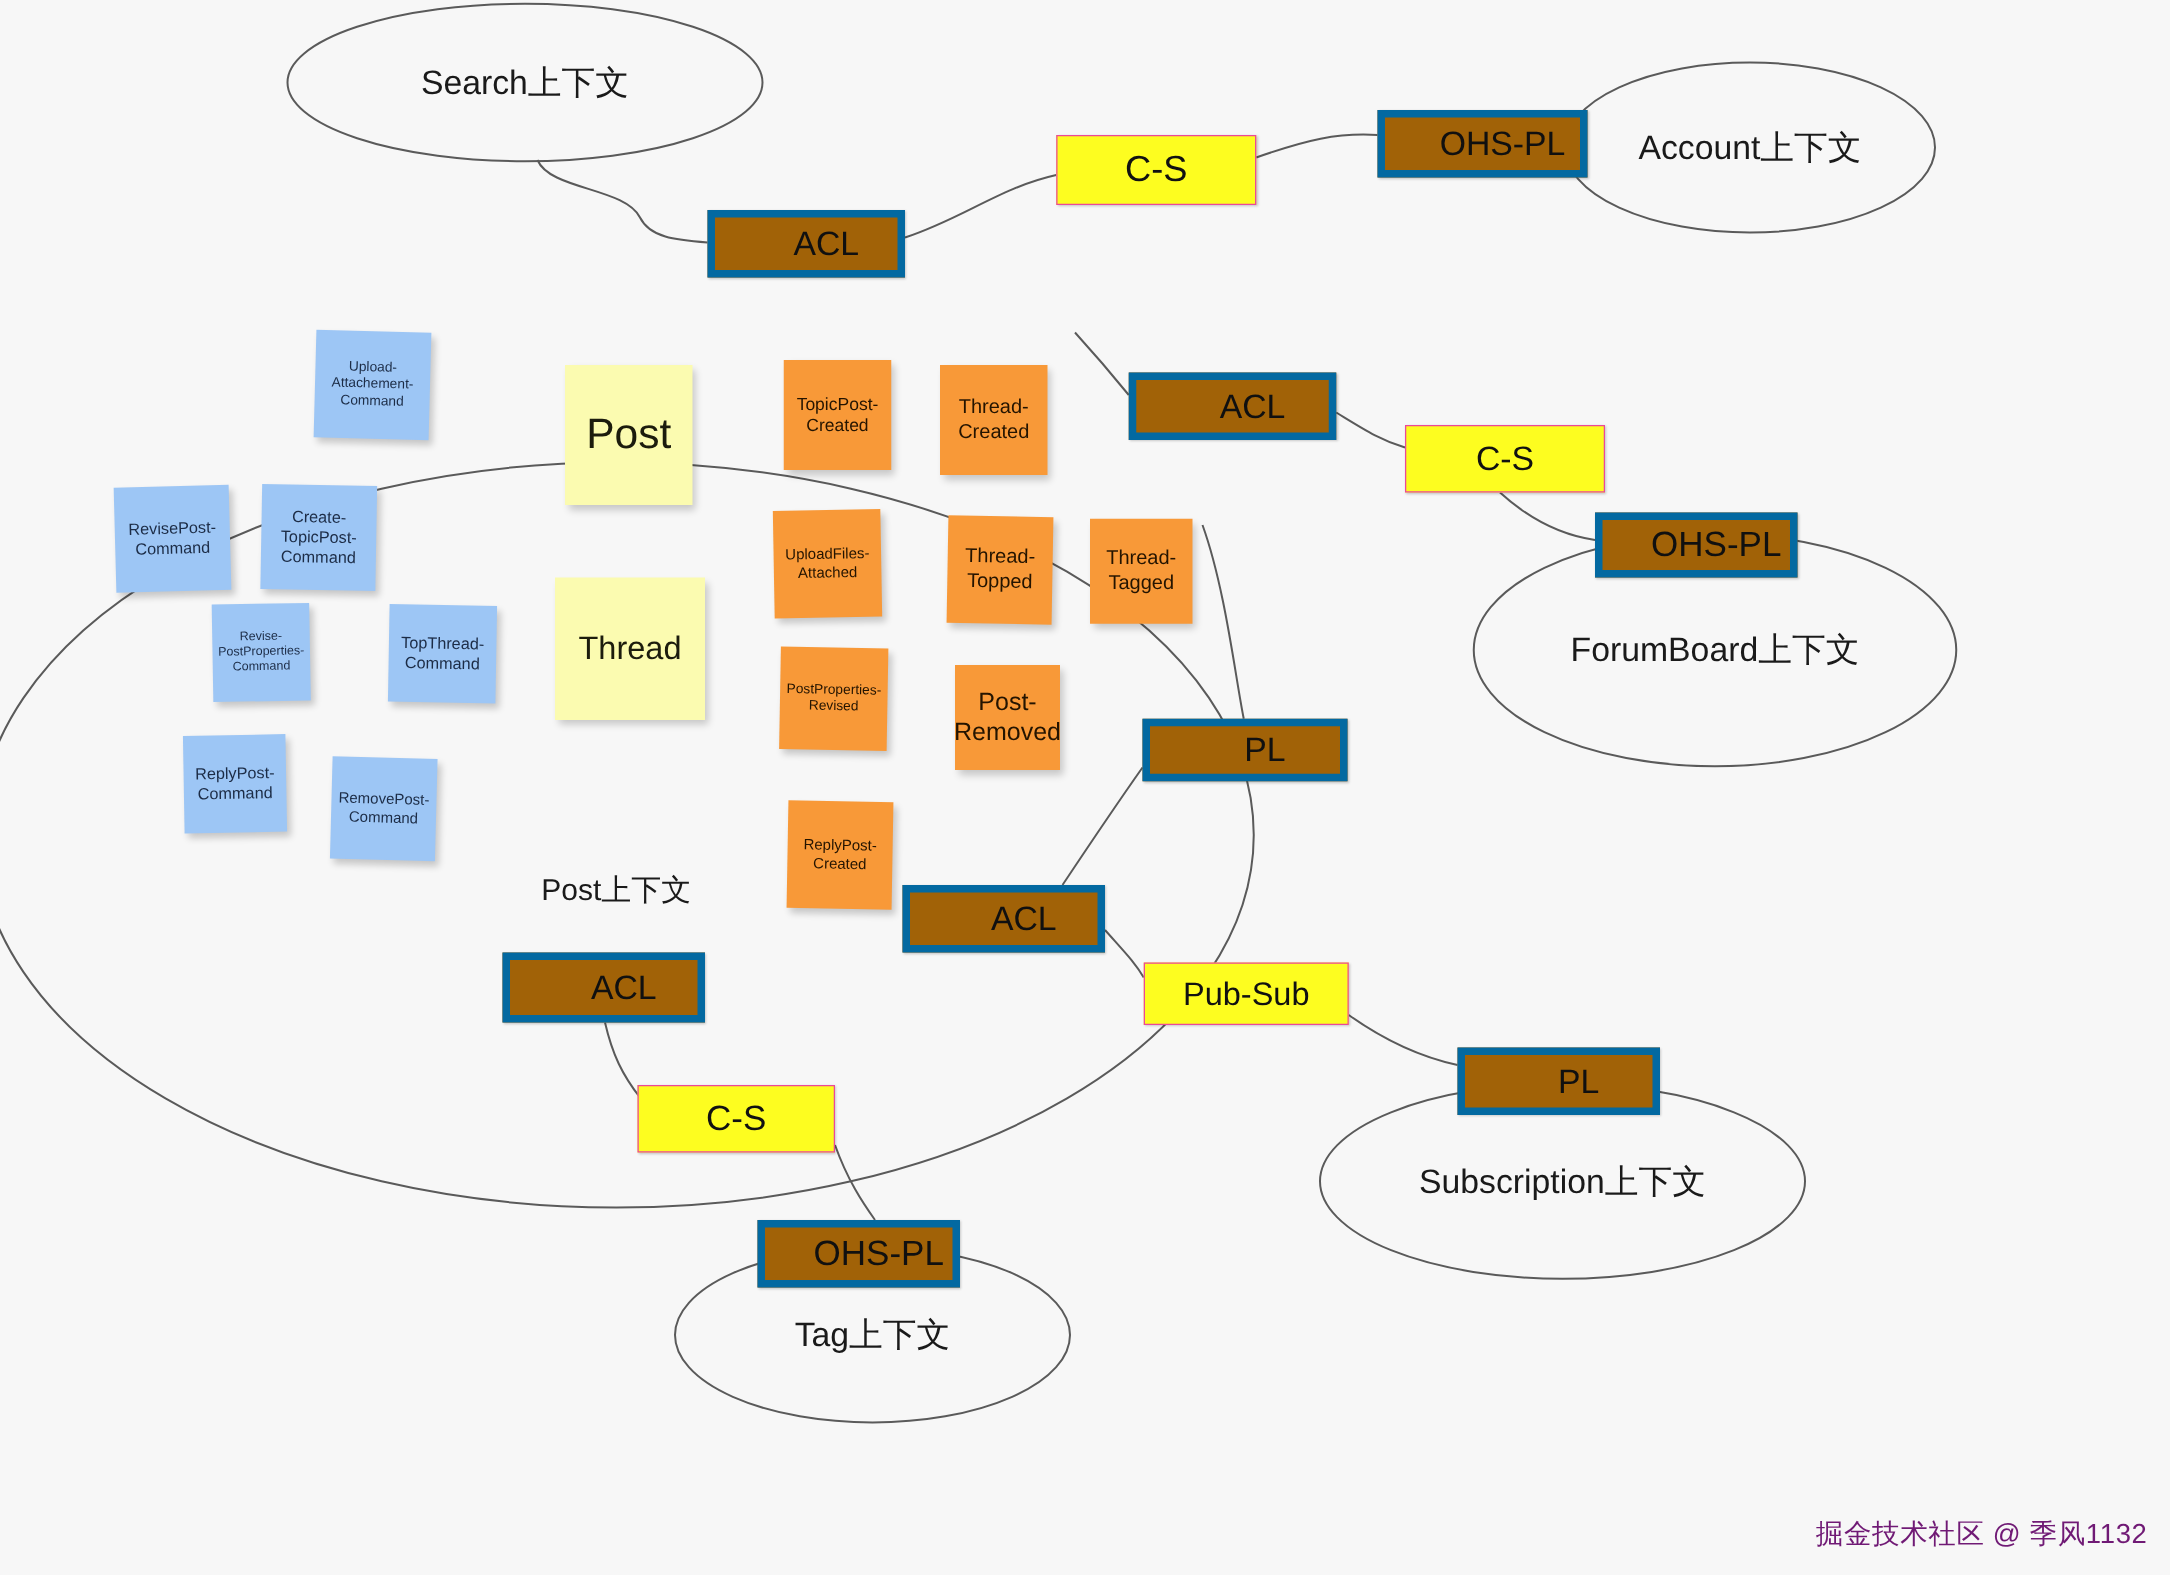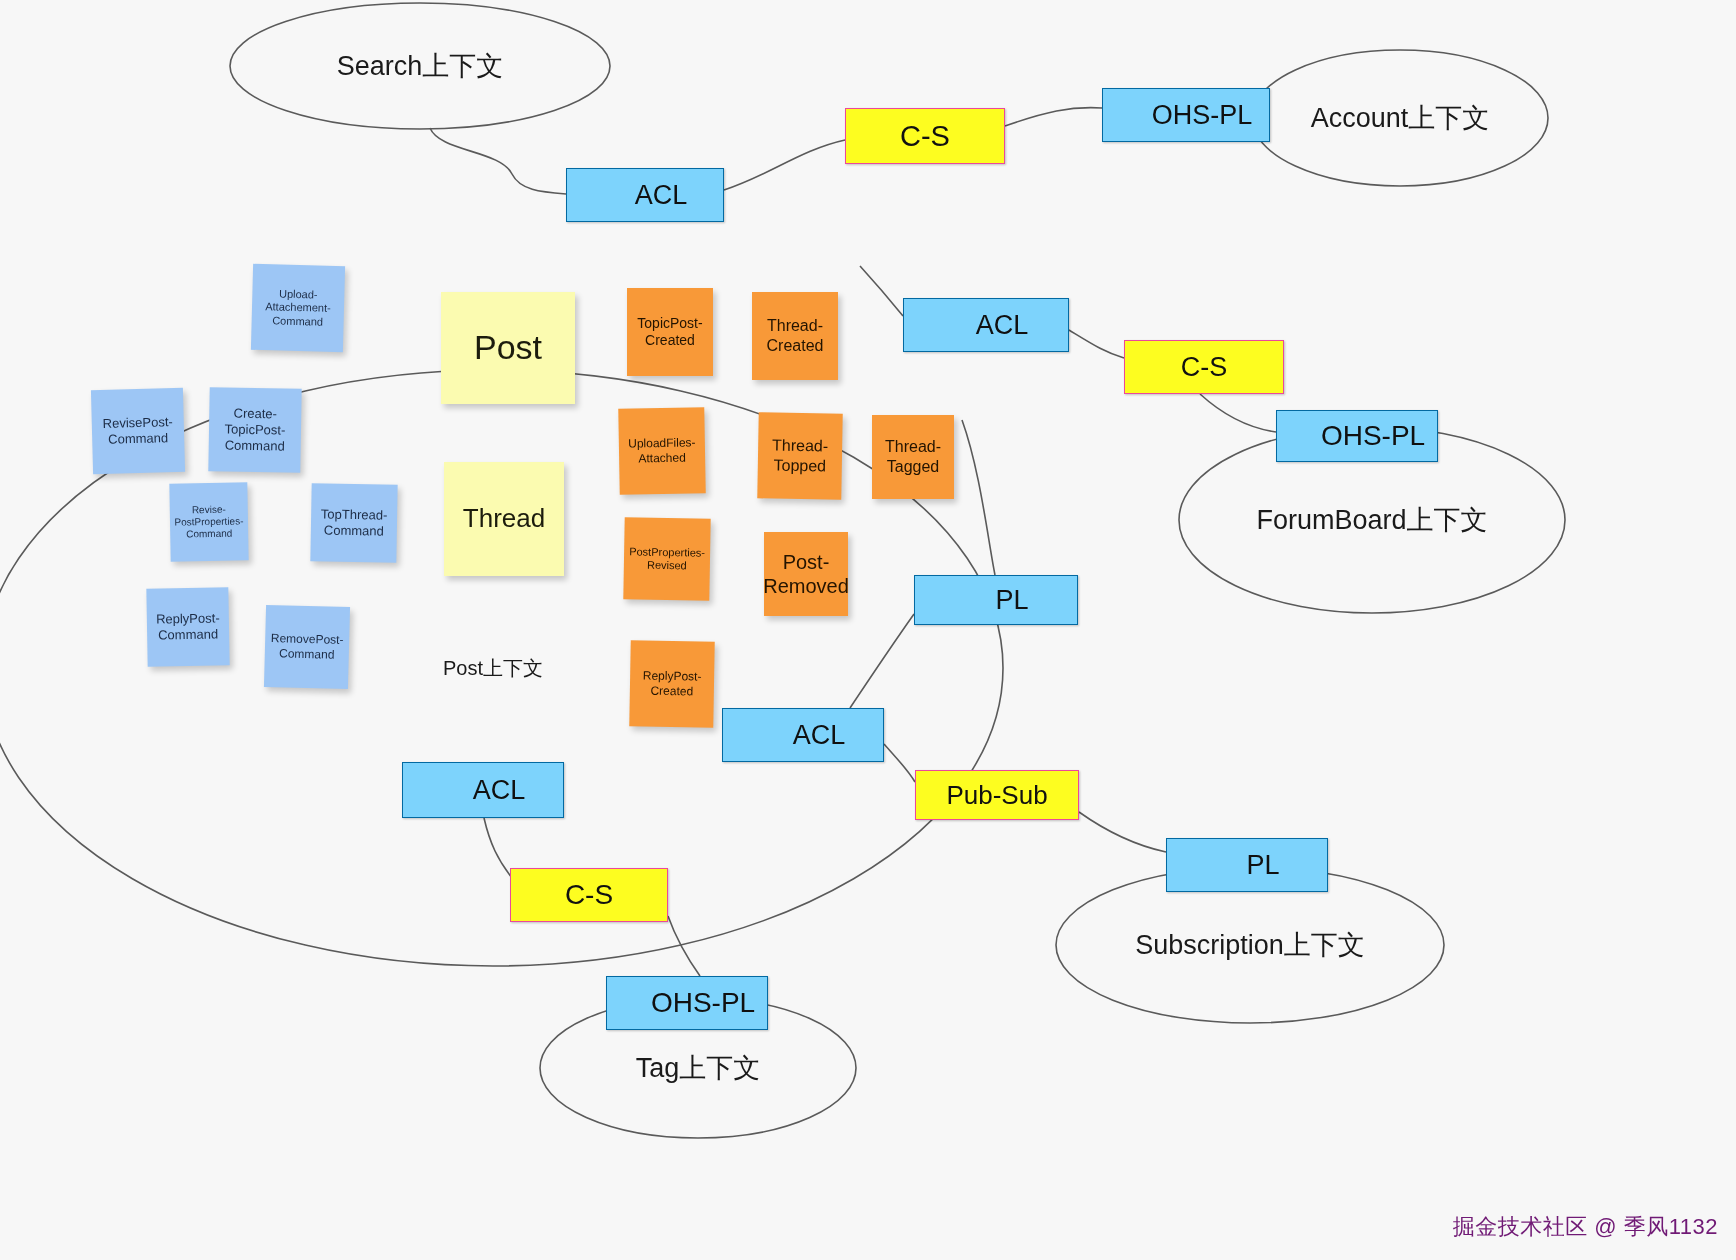--- a/index.html
+++ b/index.html
@@ -5,26 +5,26 @@
   html,body{margin:0;padding:0;background:#f7f7f7;}
   body{width:1736px;height:1260px;overflow:hidden;
        font-family:"Liberation Sans","DejaVu Sans",sans-serif;}
   #stage{position:relative;width:1736px;height:1260px;background:#f7f7f7;}
 
   #edges{position:absolute;left:0;top:0;width:1736px;height:1260px;}
 
   .ctx-label{position:absolute;color:#1a1a1a;white-space:nowrap;
              transform:translate(-50%,-50%);text-align:left;}
   .ctx-label.big{font-size:27px;}
-  .ctx-label.inner{font-size:20px;}
+  .ctx-label.inner{font-size:24px;margin-top:44px;}
 
   .pattern{position:absolute;display:flex;align-items:center;justify-content:center;
            box-sizing:border-box;color:#111;white-space:nowrap;
            box-shadow:1px 1px 2px rgba(0,0,0,.22);}
-  .pattern.green{background:#7dd3fc;border:1px solid #0369a1;color:#101010;padding-left:32px;}
+  .pattern.green{background:#a16207;border:6px solid #0369a1;color:#101010;padding-left:32px;}
   .pattern.yellow{background:#fdfd20;border:1px solid #ec4899;color:#111;}
 
   .note{position:absolute;box-sizing:border-box;display:flex;
         align-items:center;justify-content:center;text-align:center;
         padding:4px;line-height:1.22;color:#1b1b1b;
         box-shadow:3px 4px 6px rgba(0,0,0,.20);}
   .note.blue{background:#9dc6f5;color:#1c2c46;}
   .note.orange{background:#f89938;color:#241400;}
   .note.yellow{background:#fbfbb0;color:#1c1c0d;}
   .note span{display:block;}
@@ -92,21 +92,21 @@
   <div class="pattern yellow" style="left:1124px;top:340px;width:160px;height:54px;font-size:27px">C-S</div>
   <div class="pattern green" style="left:1276px;top:410px;width:162px;height:52px;font-size:28px">OHS-PL</div>
   <div class="pattern green" style="left:914px;top:575px;width:164px;height:50px;font-size:27px">PL</div>
   <div class="pattern green" style="left:722px;top:708px;width:162px;height:54px;font-size:27px">ACL</div>
   <div class="pattern yellow" style="left:915px;top:770px;width:164px;height:50px;font-size:26px">Pub-Sub</div>
   <div class="pattern green" style="left:1166px;top:838px;width:162px;height:54px;font-size:27px">PL</div>
   <div class="pattern green" style="left:402px;top:762px;width:162px;height:56px;font-size:27px">ACL</div>
   <div class="pattern yellow" style="left:510px;top:868px;width:158px;height:54px;font-size:28px">C-S</div>
   <div class="pattern green" style="left:606px;top:976px;width:162px;height:54px;font-size:28px">OHS-PL</div>
 
-  <div class="note yellow" style="left:441px;top:292px;width:134px;height:112px;font-size:34px">
+  <div class="note yellow" style="left:452px;top:292px;width:102px;height:112px;font-size:34px">
     <span>Post</span>
   </div>
   <div class="note yellow" style="left:444px;top:462px;width:120px;height:114px;font-size:26px">
     <span>Thread</span>
   </div>
 
   <div class="note blue" style="left:252px;top:265px;width:92px;height:86px;font-size:11px;transform:rotate(1.5deg)">
       <div>
     <span>Upload-</span>
     <span>Attachement-</span>

